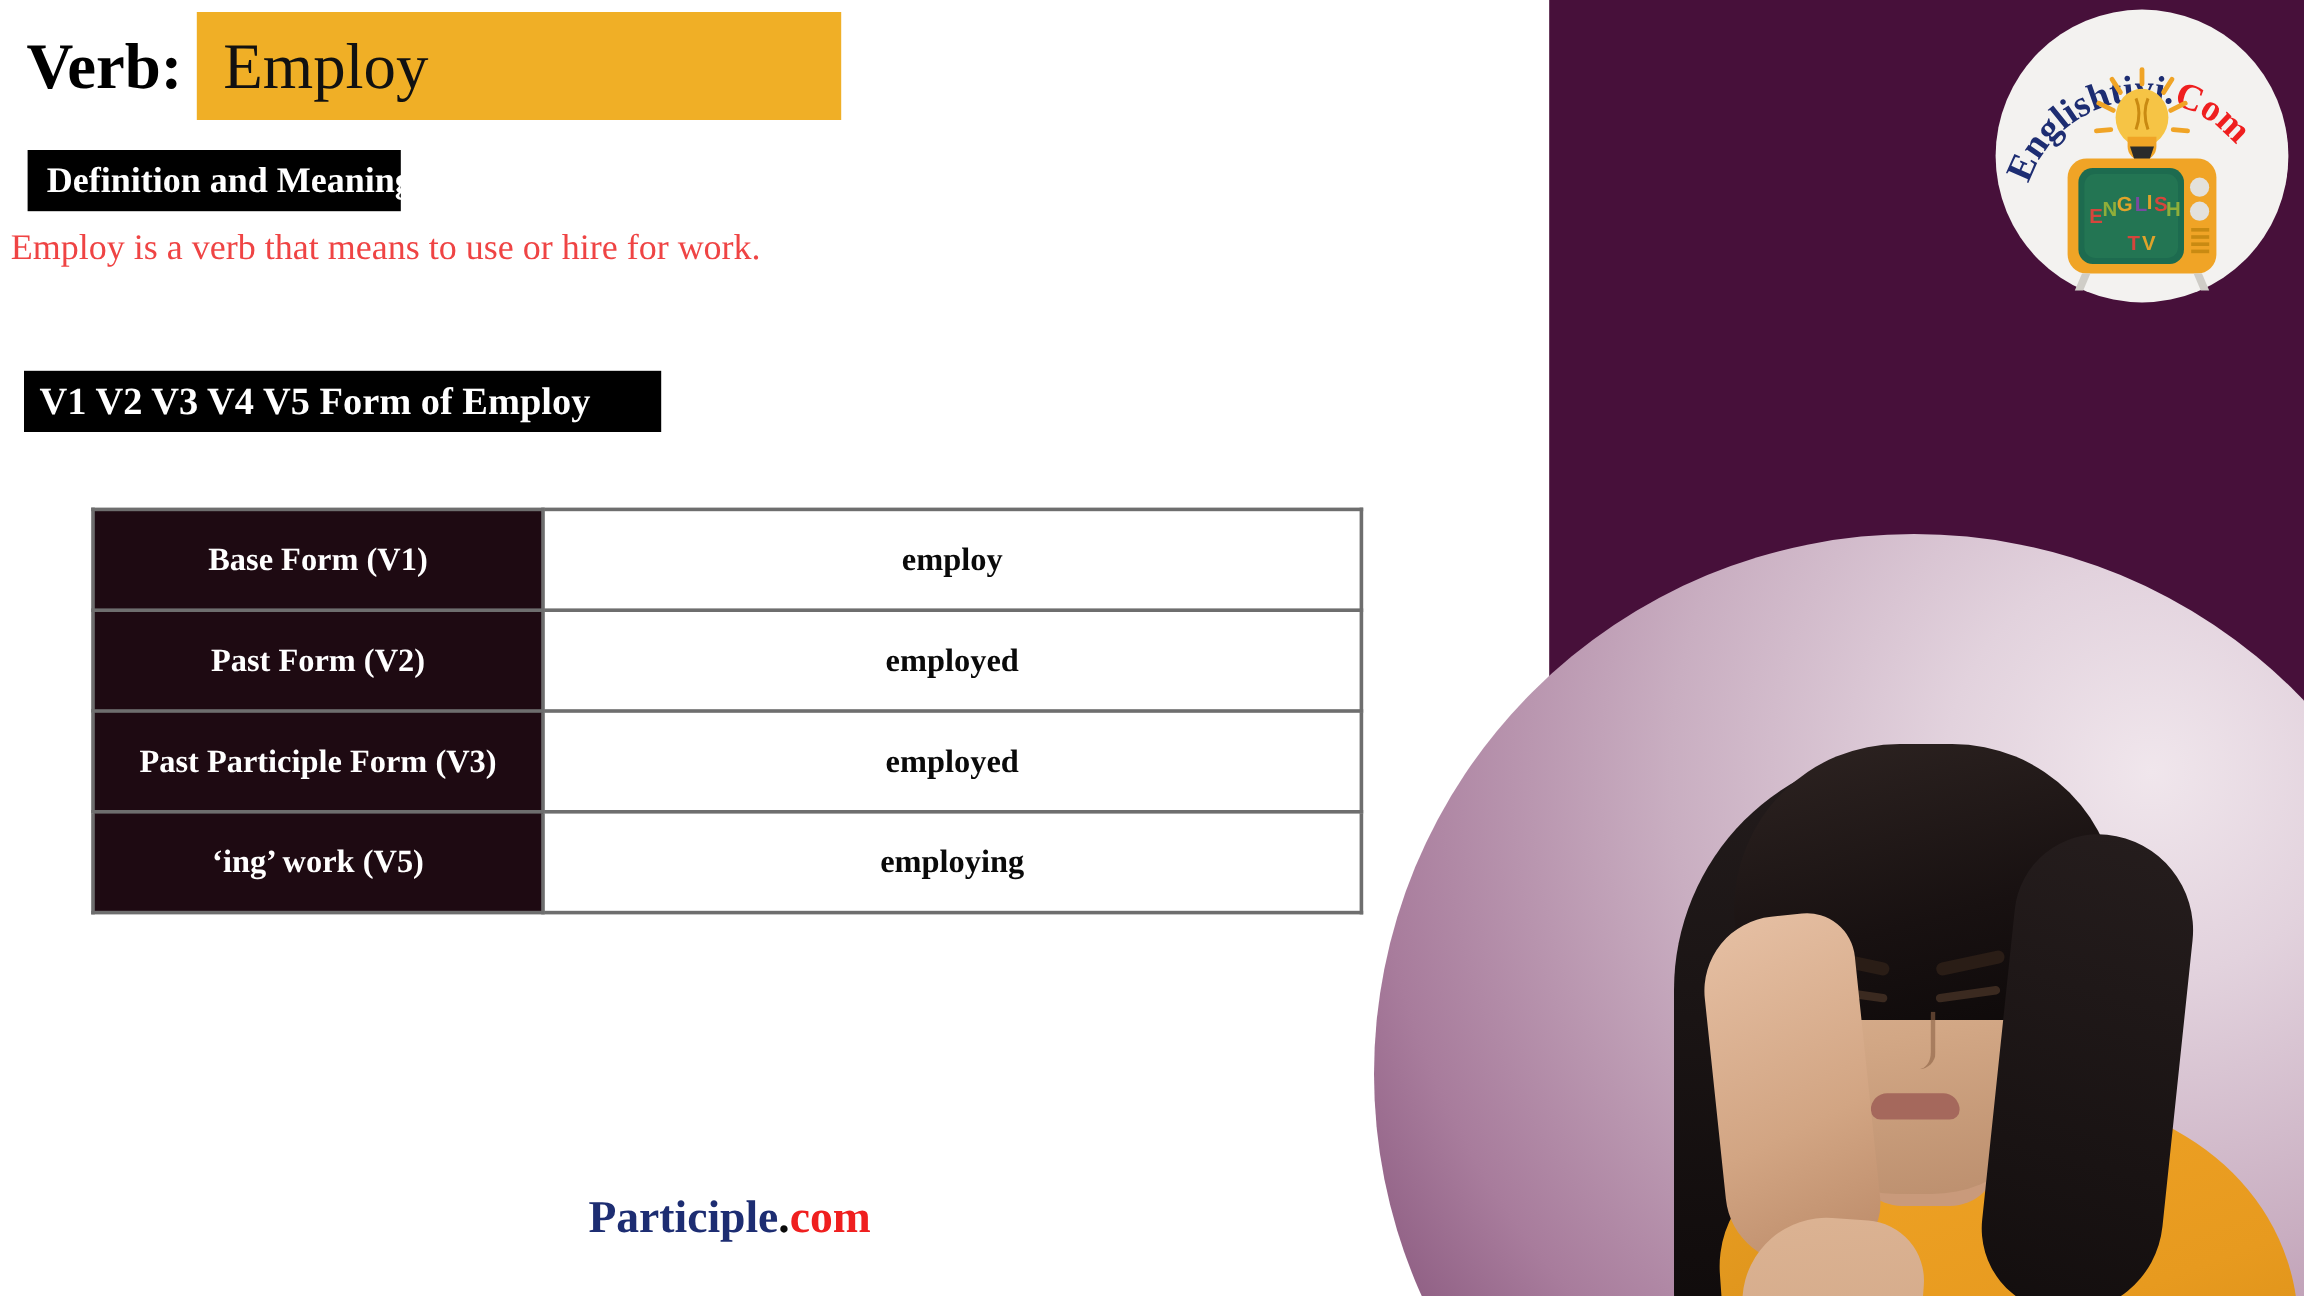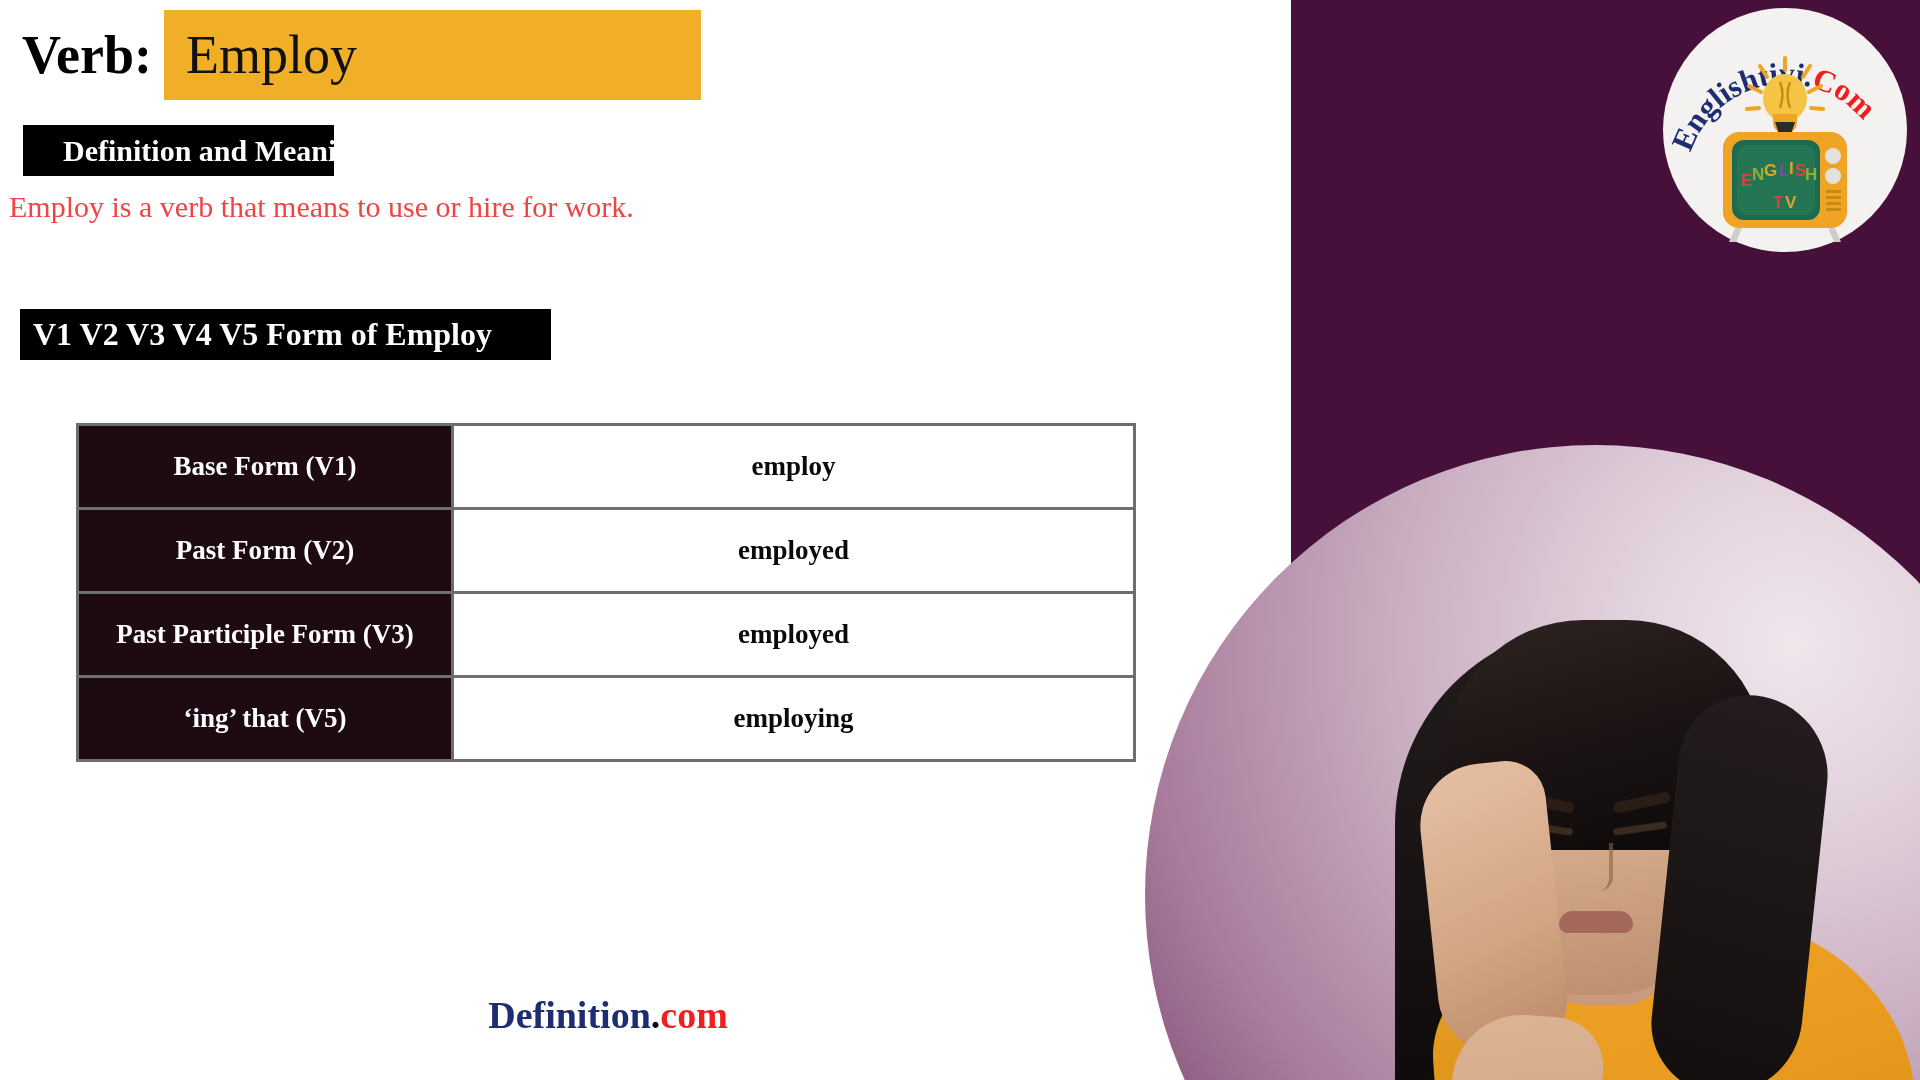--- a/index.html
+++ b/index.html
@@ -199,21 +199,21 @@
     white-space: nowrap;
     display: flex;
     align-items: center;
   }
   .badge-definition {
     left: 23px;
     top: 125px;
     width: 311px;
     height: 51px;
     font-size: 30px;
-    padding-left: 40px;
+    padding-left: 16px;
     box-sizing: border-box;
   }
   .badge-forms {
     left: 20px;
     top: 309px;
     width: 531px;
     height: 51px;
     font-size: 32px;
     padding-left: 13px;
     box-sizing: border-box;
@@ -380,23 +380,23 @@
       </tr>
       <tr>
         <td class="label">Past Form (V2)</td>
         <td class="value">employed</td>
       </tr>
       <tr>
         <td class="label">Past Participle Form (V3)</td>
         <td class="value">employed</td>
       </tr>
       <tr>
-        <td class="label">‘ing’ that (V5)</td>
+        <td class="label">‘ing’ work (V5)</td>
         <td class="value">employing</td>
       </tr>
     </tbody>
   </table>
 
   <div class="footer-brand">
-    <span class="brand-name">Definition</span><span class="brand-dot">.</span><span class="brand-tld">com</span>
+    <span class="brand-name">Participle</span><span class="brand-dot">.</span><span class="brand-tld">com</span>
   </div>
 
 </div>
 
 </body></html>

